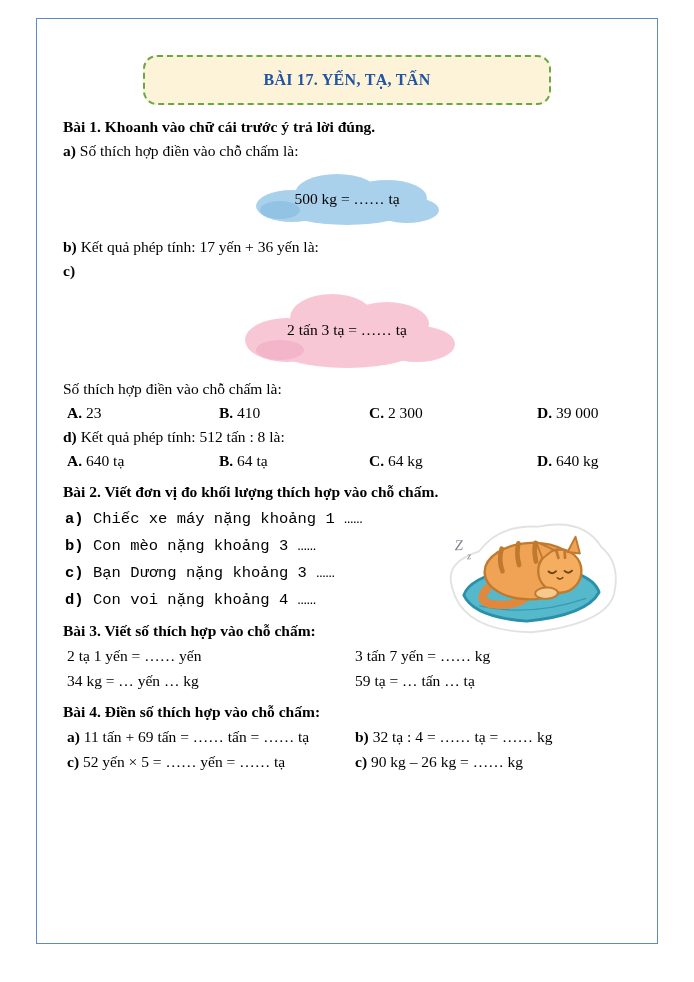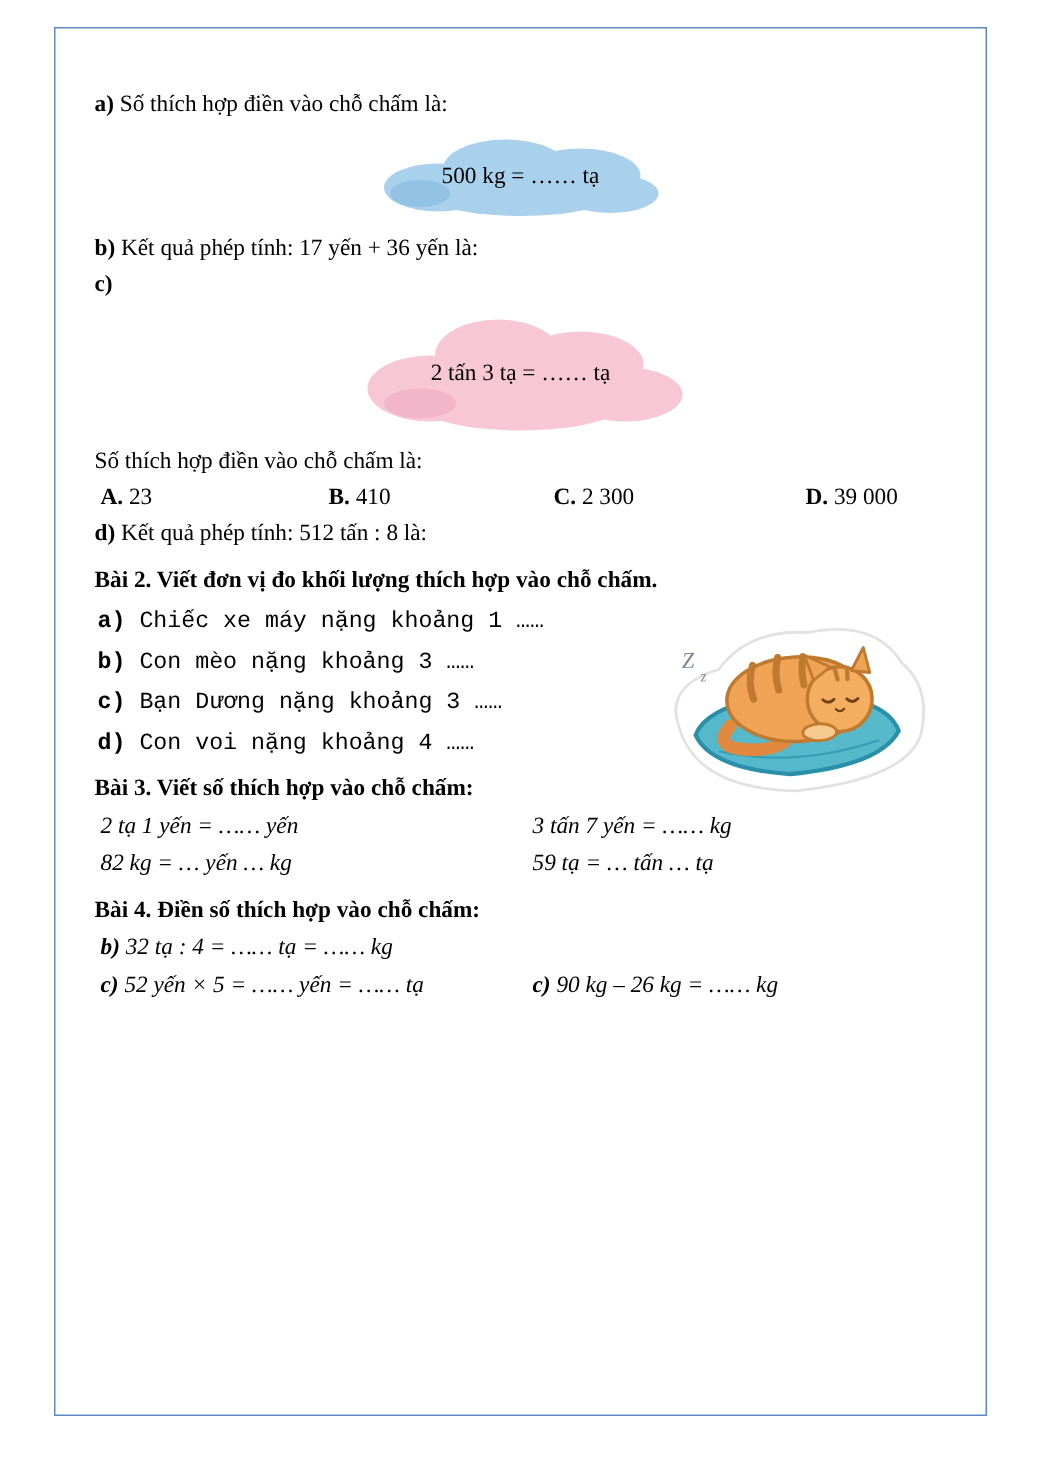--- a/index.html
+++ b/index.html
@@ -21,31 +21,35 @@
   .h{font-weight:bold;margin:13px 0 5px;}
   .line{margin:6px 0;}
   .b{font-weight:bold;}
   .opts{display:grid;grid-template-columns:152px 150px 168px 1fr;padding-left:4px;margin:6px 0;}
   .opt{white-space:nowrap;}
   .cloud{position:relative;display:flex;align-items:center;justify-content:center;margin:8px auto;}
   .cloud svg{position:absolute;left:0;top:0;}
   .cloud-text{position:relative;z-index:1;}
   .cloud-blue{width:190px;height:62px;}
   .cloud-pink{width:230px;height:84px;}
-  .two-col{display:grid;grid-template-columns:288px 1fr;padding-left:4px;margin:7px 0;font-style:italic;}
+  .two-col{display:grid;grid-template-columns:288px 1fr;padding-left:4px;margin:7px 0;}
   .ex2{position:relative;}
   .ex2 .line{margin:9px 0;padding-left:2px;font-family:Liberation Mono, monospace;}
   .cat{position:absolute;right:8px;top:2px;width:188px;transform:rotate(-2deg);}
 </style>
 </head>
 <body>
 
 <div class="page-frame">
 
+  <div class="banner">
+    <span class="banner-text">BÀI 17. YẾN, TẠ, TẤN</span>
+  </div>
 
+  <p class="h">Bài 1. Khoanh vào chữ cái trước ý trả lời đúng.</p>
 
   <p class="line">
     <span class="b">a)</span>
     <span>Số thích hợp điền vào chỗ chấm là:</span>
   </p>
 
   <div class="cloud cloud-blue">
     <svg width="190" height="62" viewBox="0 0 190 62">
       <g fill="#aad1ec">
         <ellipse cx="40" cy="38" rx="36" ry="16"></ellipse>
@@ -91,20 +95,26 @@
     <span class="opt"><span class="b">B.</span> <span>410</span></span>
     <span class="opt"><span class="b">C.</span> <span>2 300</span></span>
     <span class="opt"><span class="b">D.</span> <span>39 000</span></span>
   </div>
 
   <p class="line">
     <span class="b">d)</span>
     <span>Kết quả phép tính: 512 tấn : 8 là:</span>
   </p>
 
+  <div class="opts">
+    <span class="opt"><span class="b">A.</span> <span>640 tạ</span></span>
+    <span class="opt"><span class="b">B.</span> <span>64 tạ</span></span>
+    <span class="opt"><span class="b">C.</span> <span>64 kg</span></span>
+    <span class="opt"><span class="b">D.</span> <span>640 kg</span></span>
+  </div>
 
   <p class="h">Bài 2. Viết đơn vị đo khối lượng thích hợp vào chỗ chấm.</p>
 
   <div class="ex2">
     <p class="line">
       <span class="b">a)</span>
       <span>Chiếc xe máy nặng khoảng 1 ……</span>
     </p>
     <p class="line">
       <span class="b">b)</span>
@@ -143,27 +153,28 @@
     </div>
   </div>
 
   <p class="h">Bài 3. Viết số thích hợp vào chỗ chấm:</p>
 
   <div class="two-col">
     <span>2 tạ 1 yến = …… yến</span>
     <span>3 tấn 7 yến = …… kg</span>
   </div>
   <div class="two-col">
-    <span>82 kg = … yến … kg</span>
+    <span>34 kg = … yến … kg</span>
     <span>59 tạ = … tấn … tạ</span>
   </div>
 
   <p class="h">Bài 4. Điền số thích hợp vào chỗ chấm:</p>
 
   <div class="two-col">
+    <span><span class="b">a)</span> <span>11 tấn + 69 tấn = …… tấn = …… tạ</span></span>
     <span><span class="b">b)</span> <span>32 tạ : 4 = …… tạ = …… kg</span></span>
   </div>
   <div class="two-col">
     <span><span class="b">c)</span> <span>52 yến × 5 = …… yến = …… tạ</span></span>
     <span><span class="b">c)</span> <span>90 kg – 26 kg = …… kg</span></span>
   </div>
 
 </div>
 
 </body></html>

